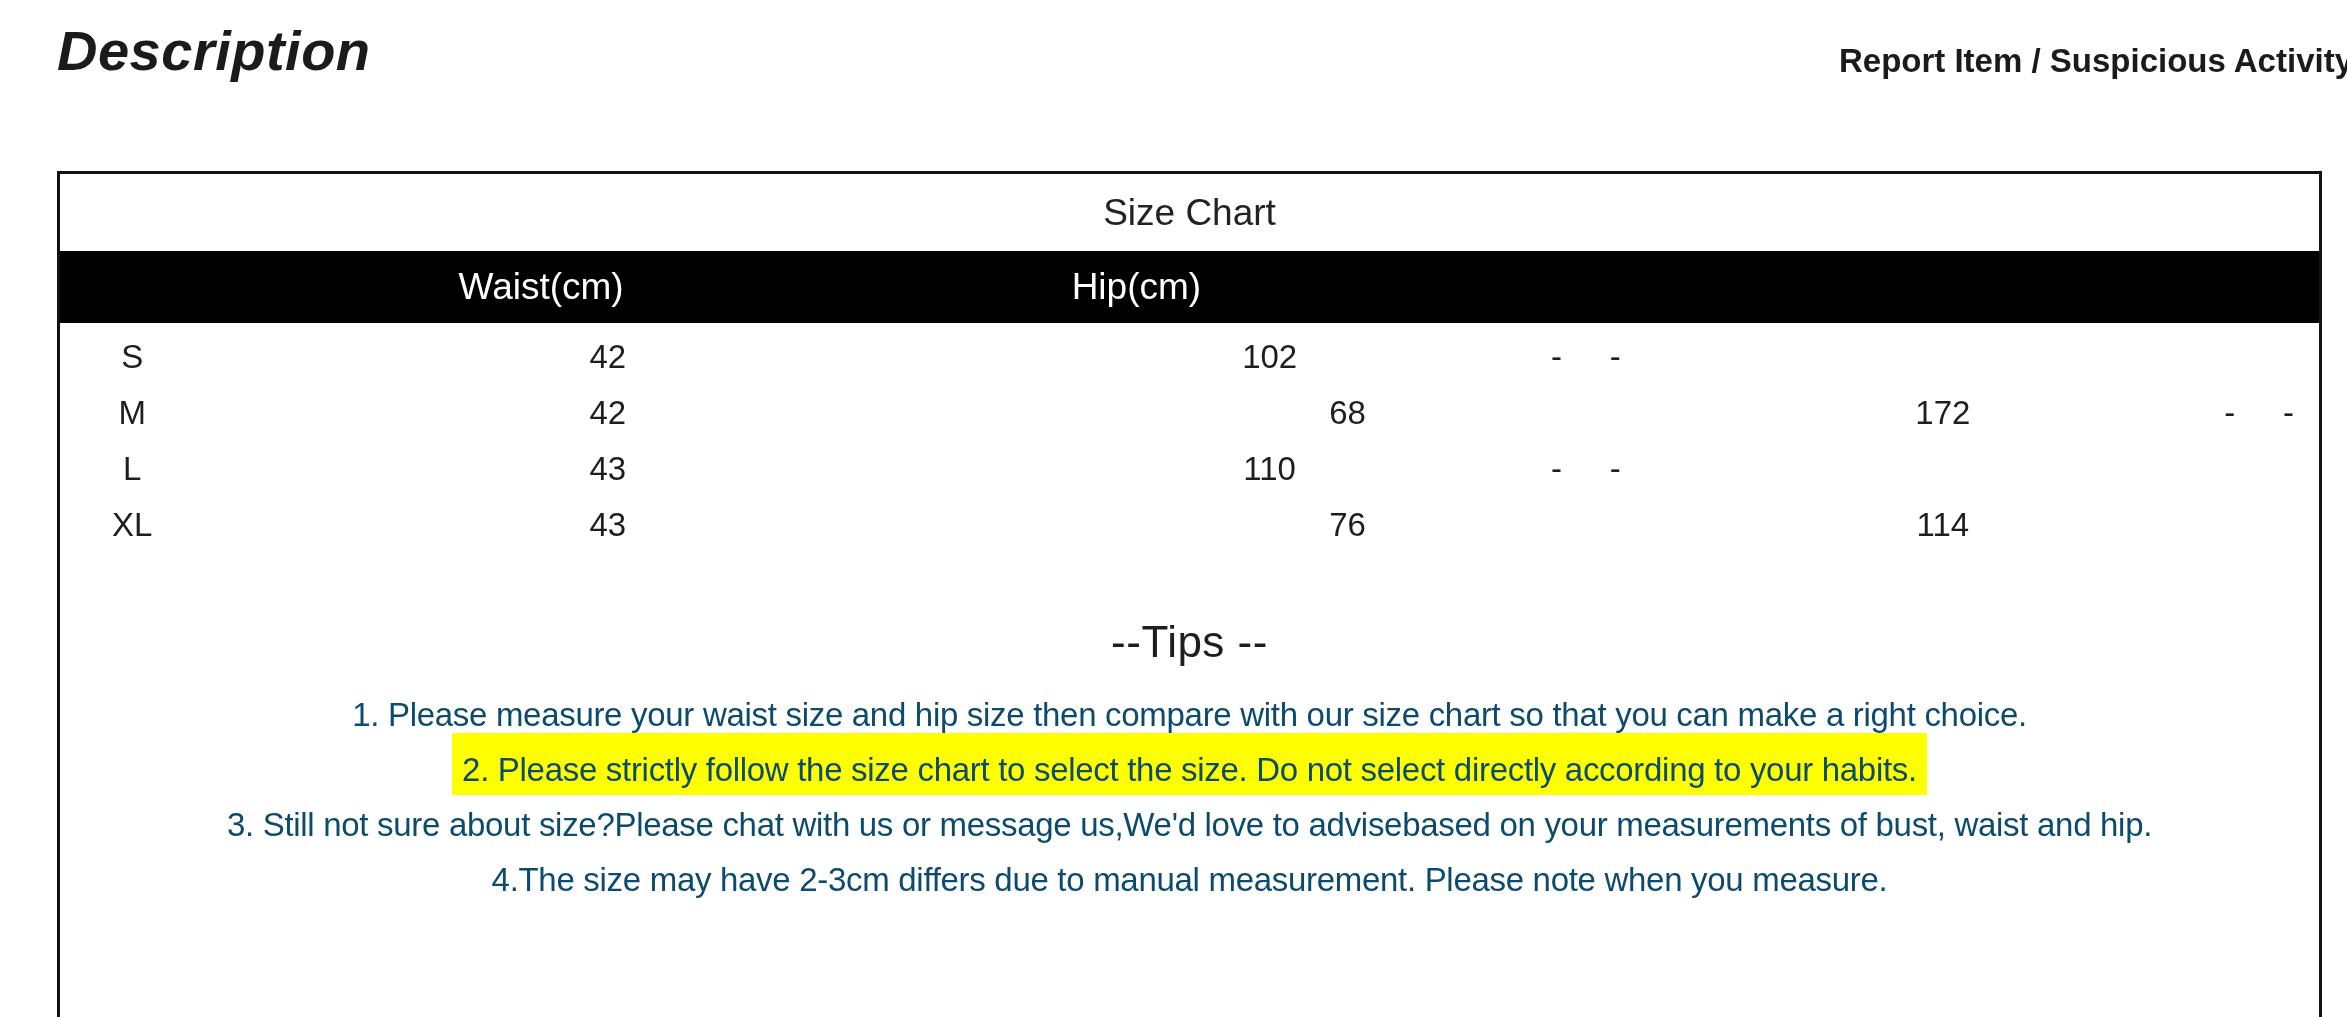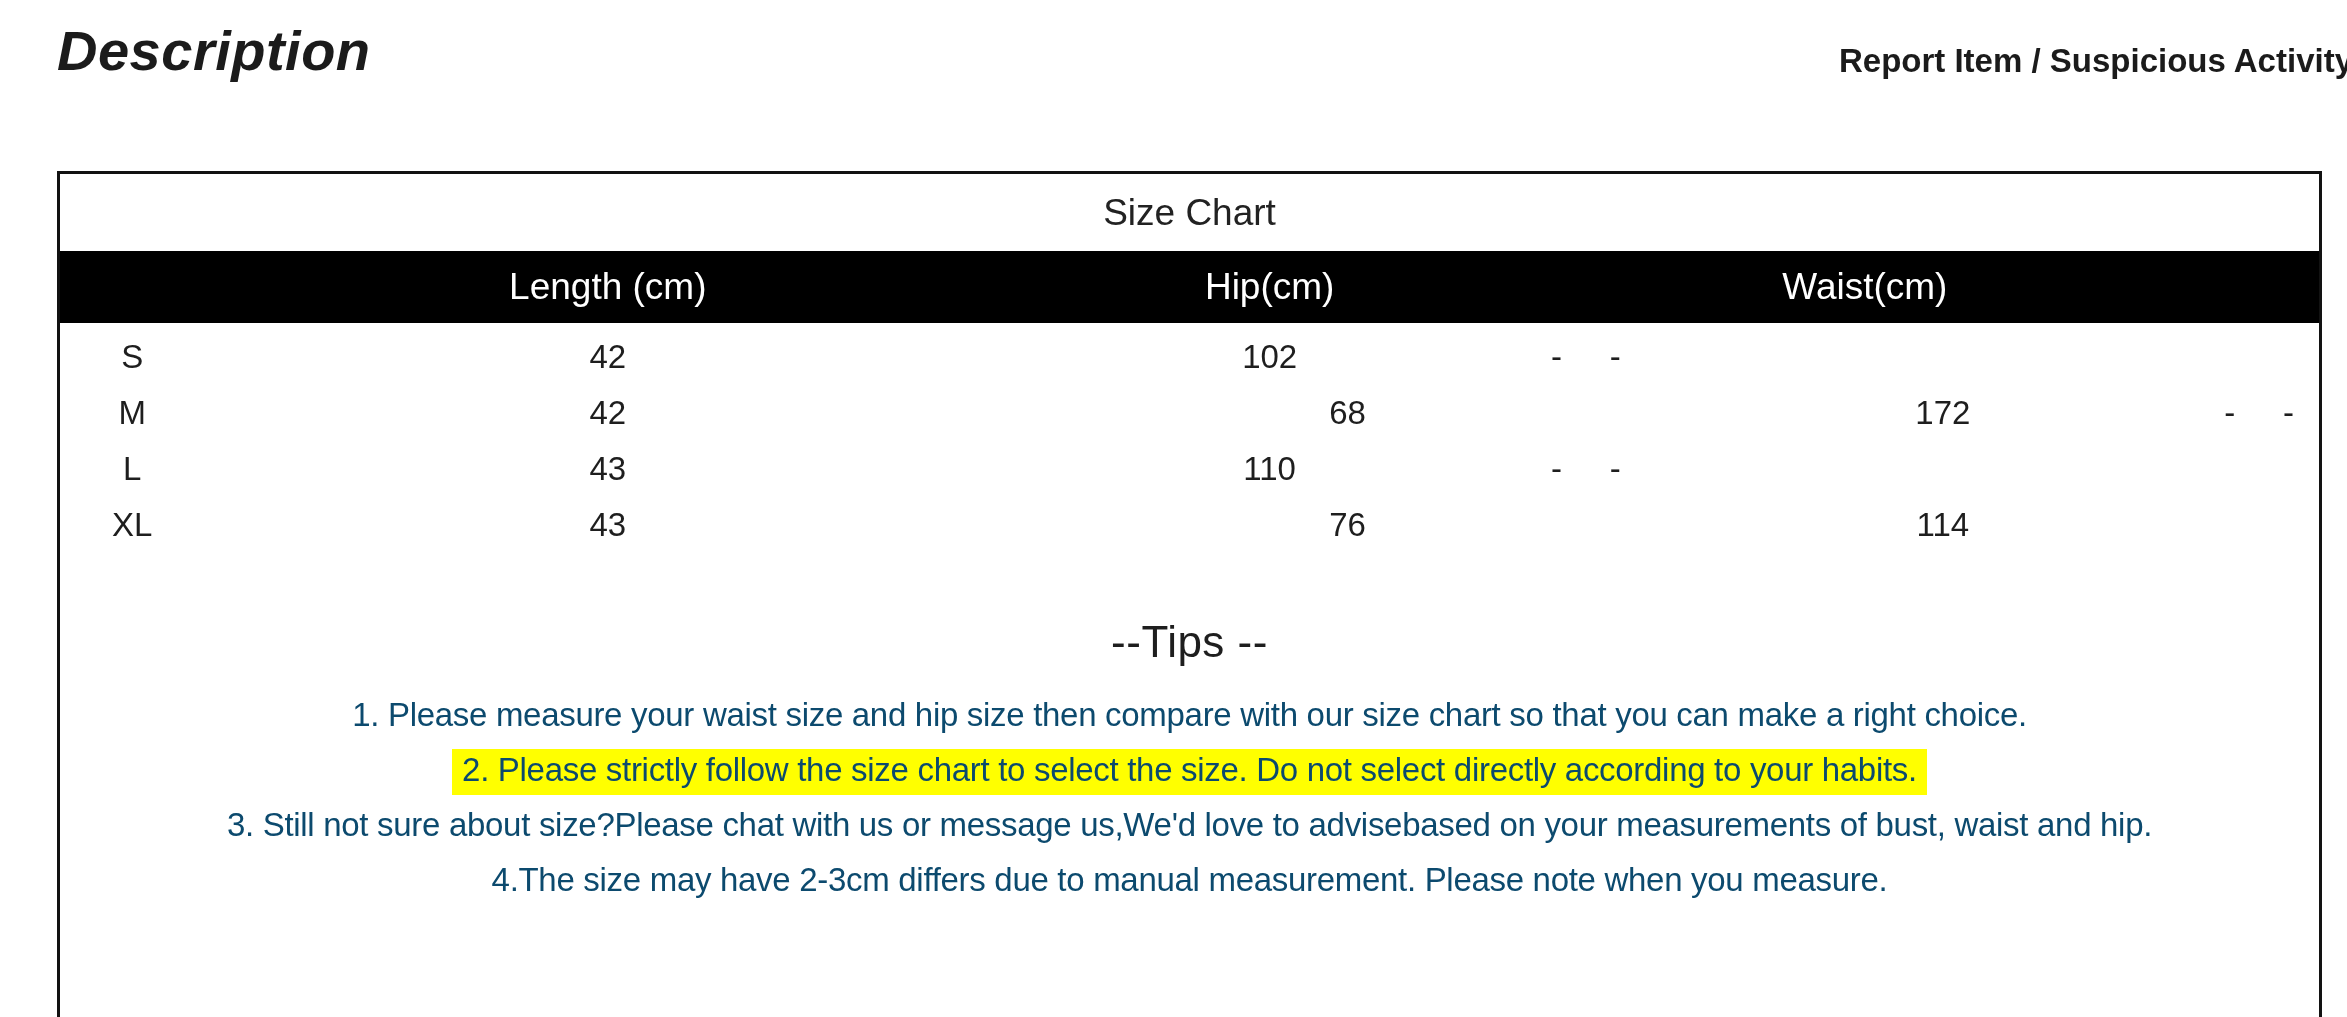--- a/index.html
+++ b/index.html
@@ -51,42 +51,41 @@
   .tips-title{
     font-size:44px;line-height:66px;color:#1e1e1e;letter-spacing:0.5px;
   }
   .tips-body{margin-top:12px;}
   .tip-line{
     font-size:33px;line-height:55px;color:#0c4a6e;letter-spacing:-0.3px;
     max-width:2090px;margin:0 auto;
   }
   .hl{
     background:var(--highlight);
-    padding:2px 10px 7px 10px;
+    padding:18px 10px 7px 10px;
     -webkit-box-decoration-break:clone;box-decoration-break:clone;text-align:right;
   }
 </style>
 </head>
 <body>
 
 <div class="page">
 
   <h1 class="page-title">Description</h1>
 
   <div class="report-link">Report Item / Suspicious Activity</div>
 
   <div class="chart-box">
 
     <div class="chart-title">Size Chart</div>
 
     <div class="chart-header">
       <div class="col c0"></div>
-      <div class="col c1">Length (cm)</div>
+      <div class="col c2">Waist(cm)</div>
       <div class="col c3">Hip(cm)</div>
-      <div class="col c2">Waist(cm)</div>
       <div class="col c4"></div>
       <div class="col c5"></div>
     </div>
 
     <div class="rows-block">
 
       <div class="chart-row">
         <div class="col c0">S</div>
         <div class="col c1">42</div>
         <div class="col c3">102</div>

